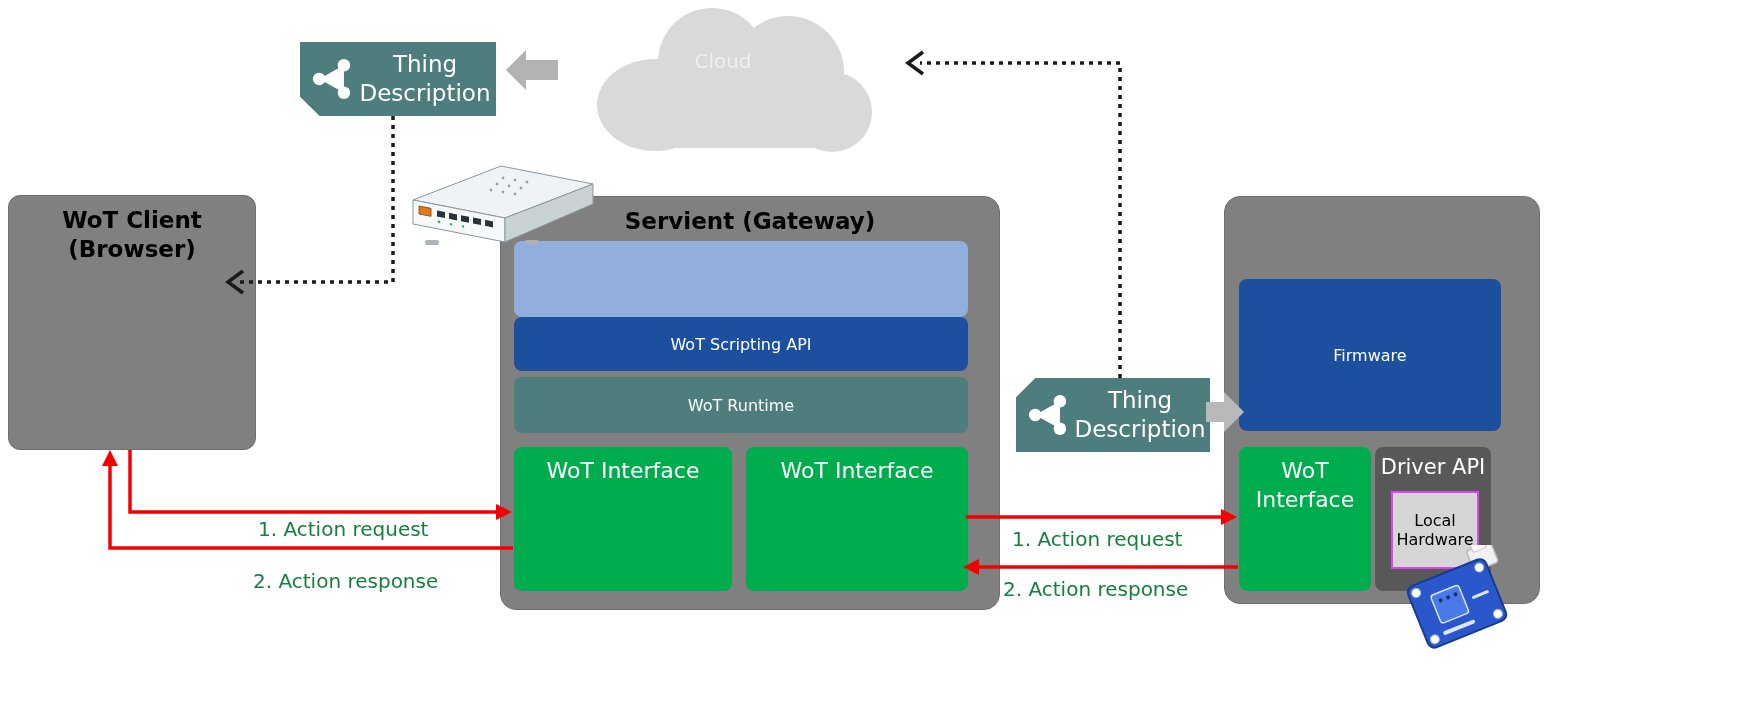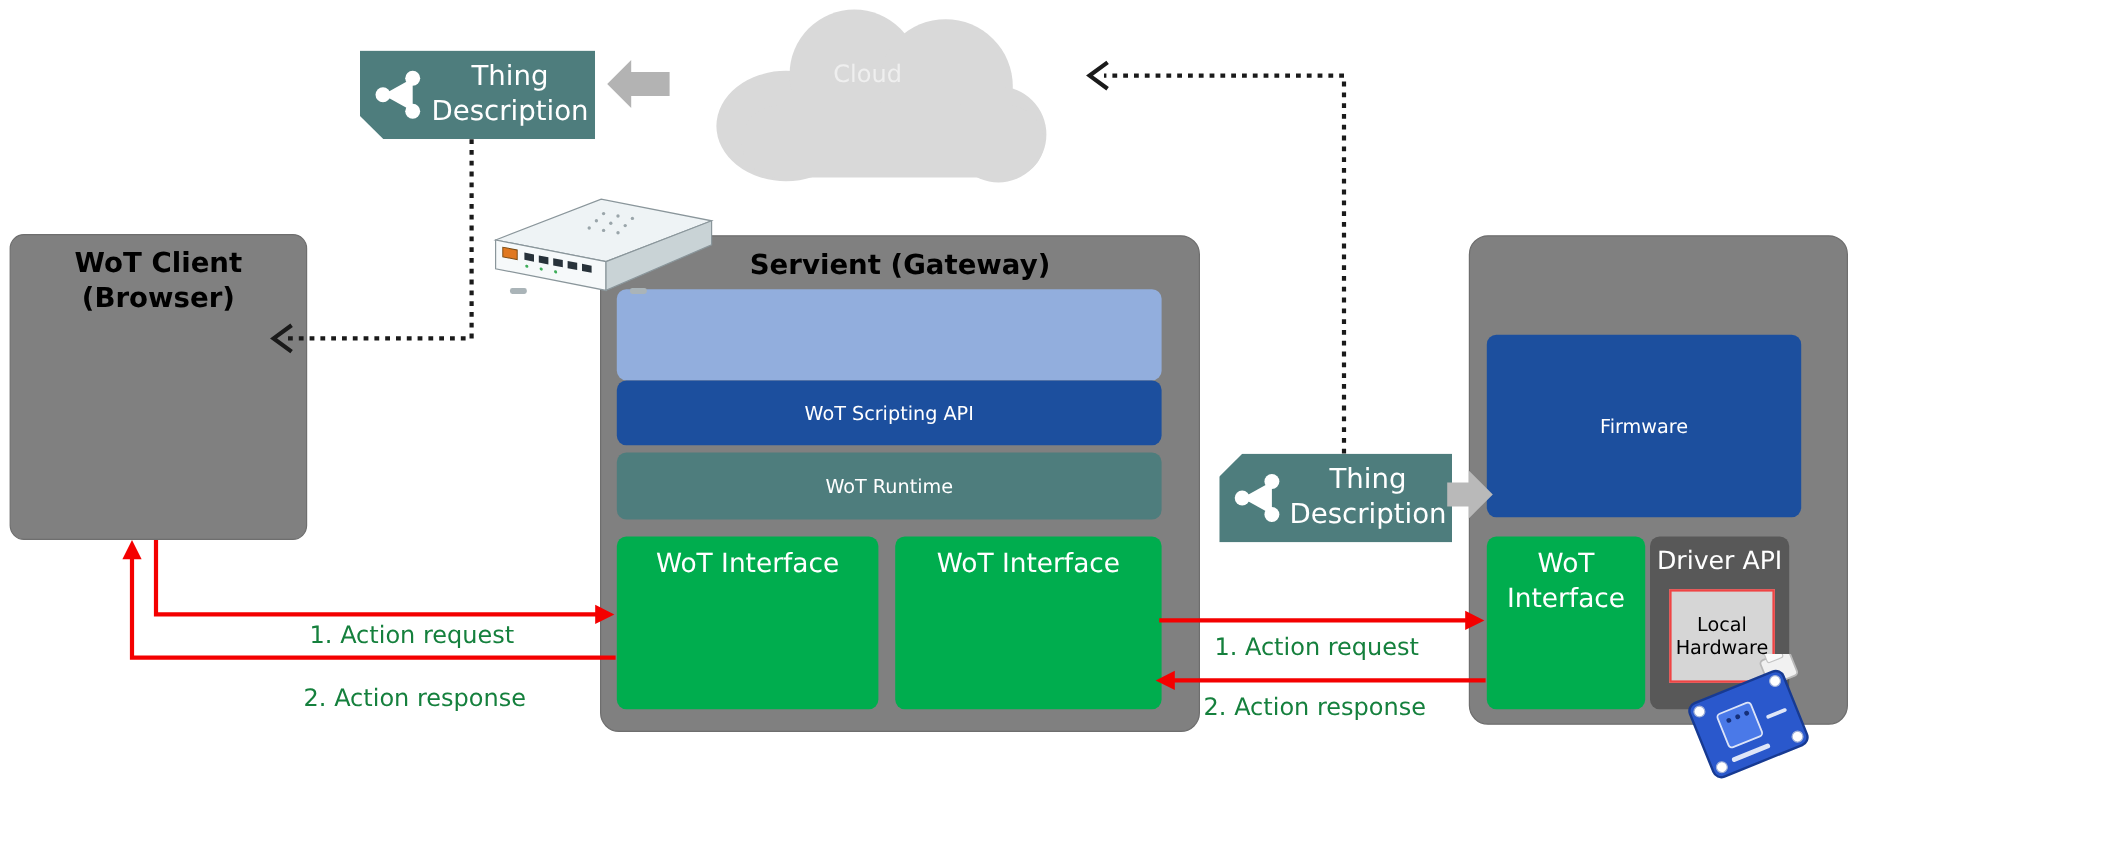--- a/index.html
+++ b/index.html
@@ -17,21 +17,21 @@
   .band, .inner-block { position:absolute; border-radius:8px; color:#fff; font-size:16px;
           display:flex; align-items:center; justify-content:center; text-align:center; }
   .light-blue { background:#92aedd; }
   .dark-blue  { background:#1c4f9e; }
   .teal-band  { background:#4e7d7d; }
   .green-box  { position:absolute; border-radius:8px; background:#00ad4e; color:#fff;
                 font-size:22px; display:flex; justify-content:center; align-items:flex-start;
                 padding-top:10px; text-align:center; line-height:1.3; white-space:pre-line; }
   .driver-box { position:absolute; border-radius:8px; background:#585858; color:#fff;
                 font-size:21px; text-align:center; padding-top:8px; white-space:nowrap; }
-  .local-hw   { position:absolute; background:#d6d6d6; border:2px solid #ef4444; color:#000;
+  .local-hw   { position:absolute; background:#d6d6d6; border:2px solid #d946ef; color:#000;
                 font-size:16px; display:flex; align-items:center; justify-content:center;
                 line-height:1.2; white-space:pre-line; }
 
   
   .td-tag { position:absolute; background:#4e7d7d; display:flex; align-items:center;
             color:#fff; font-size:23px; line-height:1.28; z-index:25; }
   .td-top   { left:300px; top:42px;  width:196px; height:74px;
               clip-path:polygon(0 0, 100% 0, 100% 100%, 10% 100%, 0 74%); }
   .td-right { left:1016px; top:378px; width:194px; height:74px;
               clip-path:polygon(0 26%, 10% 0, 100% 0, 100% 100%, 0 100%); }

